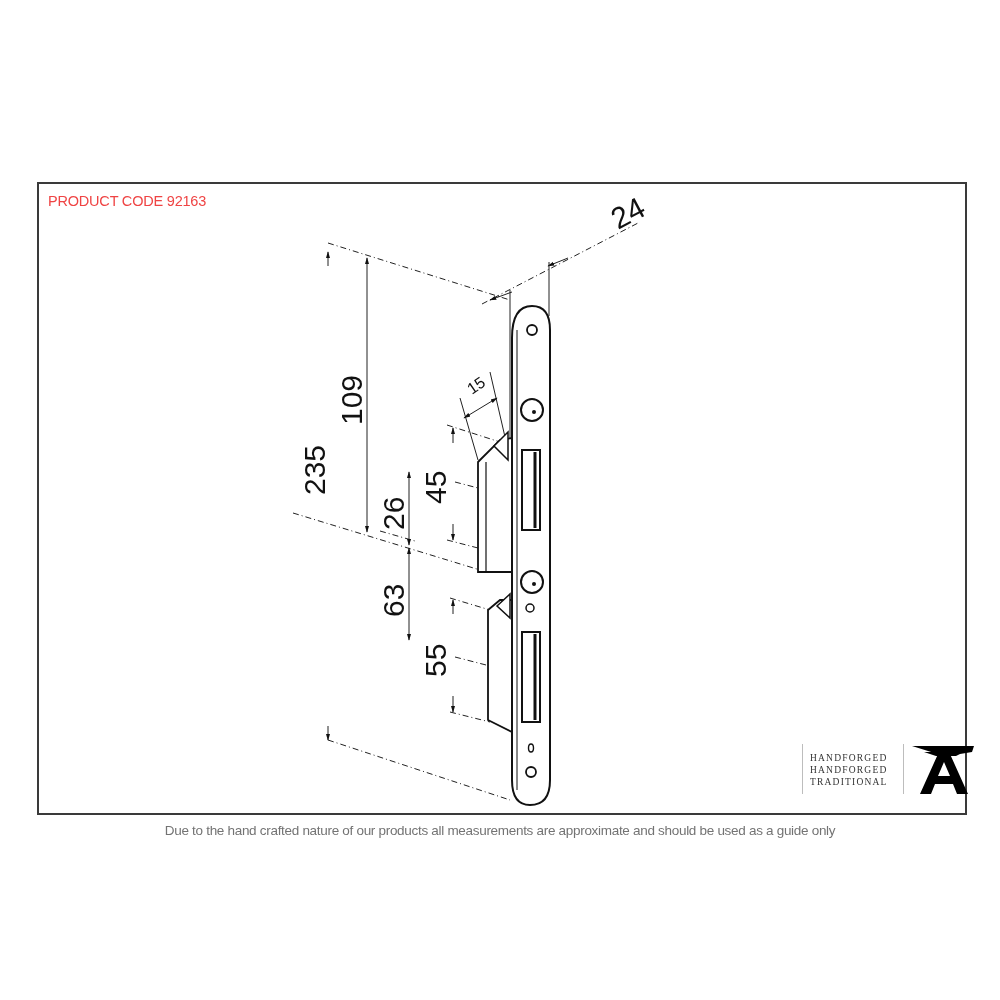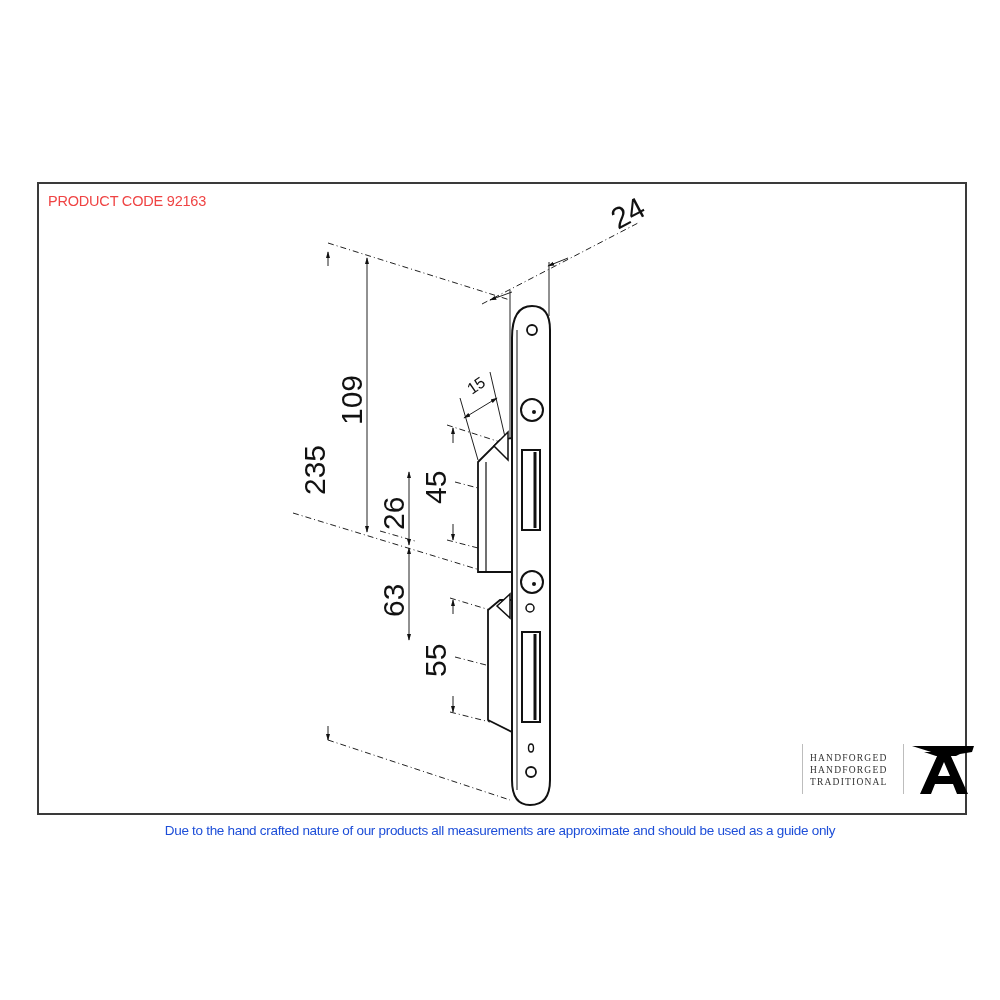--- a/index.html
+++ b/index.html
@@ -1,19 +1,19 @@
 <!DOCTYPE html>
 <html><head>
 <meta charset="utf-8">
 <style>
   html, body { margin: 0; padding: 0; background: #ffffff; }
   body { width: 1000px; height: 1000px; position: relative; overflow: hidden; font-family: "Liberation Sans", sans-serif; }
   .frame { position: absolute; left: 37px; top: 182px; width: 930px; height: 633px; border: 2px solid #3a3a3a; box-sizing: border-box; }
   .product-code { position: absolute; left: 48px; top: 193px; font-size: 14.5px; color: #ef4444; letter-spacing: -0.2px; }
-  .disclaimer { position: absolute; left: 0; width: 1000px; top: 823px; text-align: center; font-size: 13.5px; color: #1d4ed8; letter-spacing: -0.3px; }
+  .disclaimer { position: absolute; left: 0; width: 1000px; top: 823px; text-align: center; font-size: 13.5px; color: #737373; letter-spacing: -0.3px; }
   svg.drawing { position: absolute; left: 0; top: 0; }
   .dim-label { font-family: "Liberation Sans", sans-serif; fill: #111; }
   .brand { position: absolute; left: 773px; top: 742px; width: 180px; height: 54px; margin-left: 29px; }
   .brand-divider-l { position: absolute; left: 0; top: 2px; width: 1px; height: 50px; background: #bdbdbd; }
   .brand-divider-r { position: absolute; left: 101px; top: 2px; width: 1px; height: 50px; background: #bdbdbd; }
   .brand-text { position: absolute; left: 8px; top: 10px; font-family: "Liberation Serif", serif; font-size: 9.5px; letter-spacing: 1.2px; line-height: 12px; color: #333; }
   .brand-logo { position: absolute; left: 108px; top: 2px; }
 </style>
 </head>
 <body>

